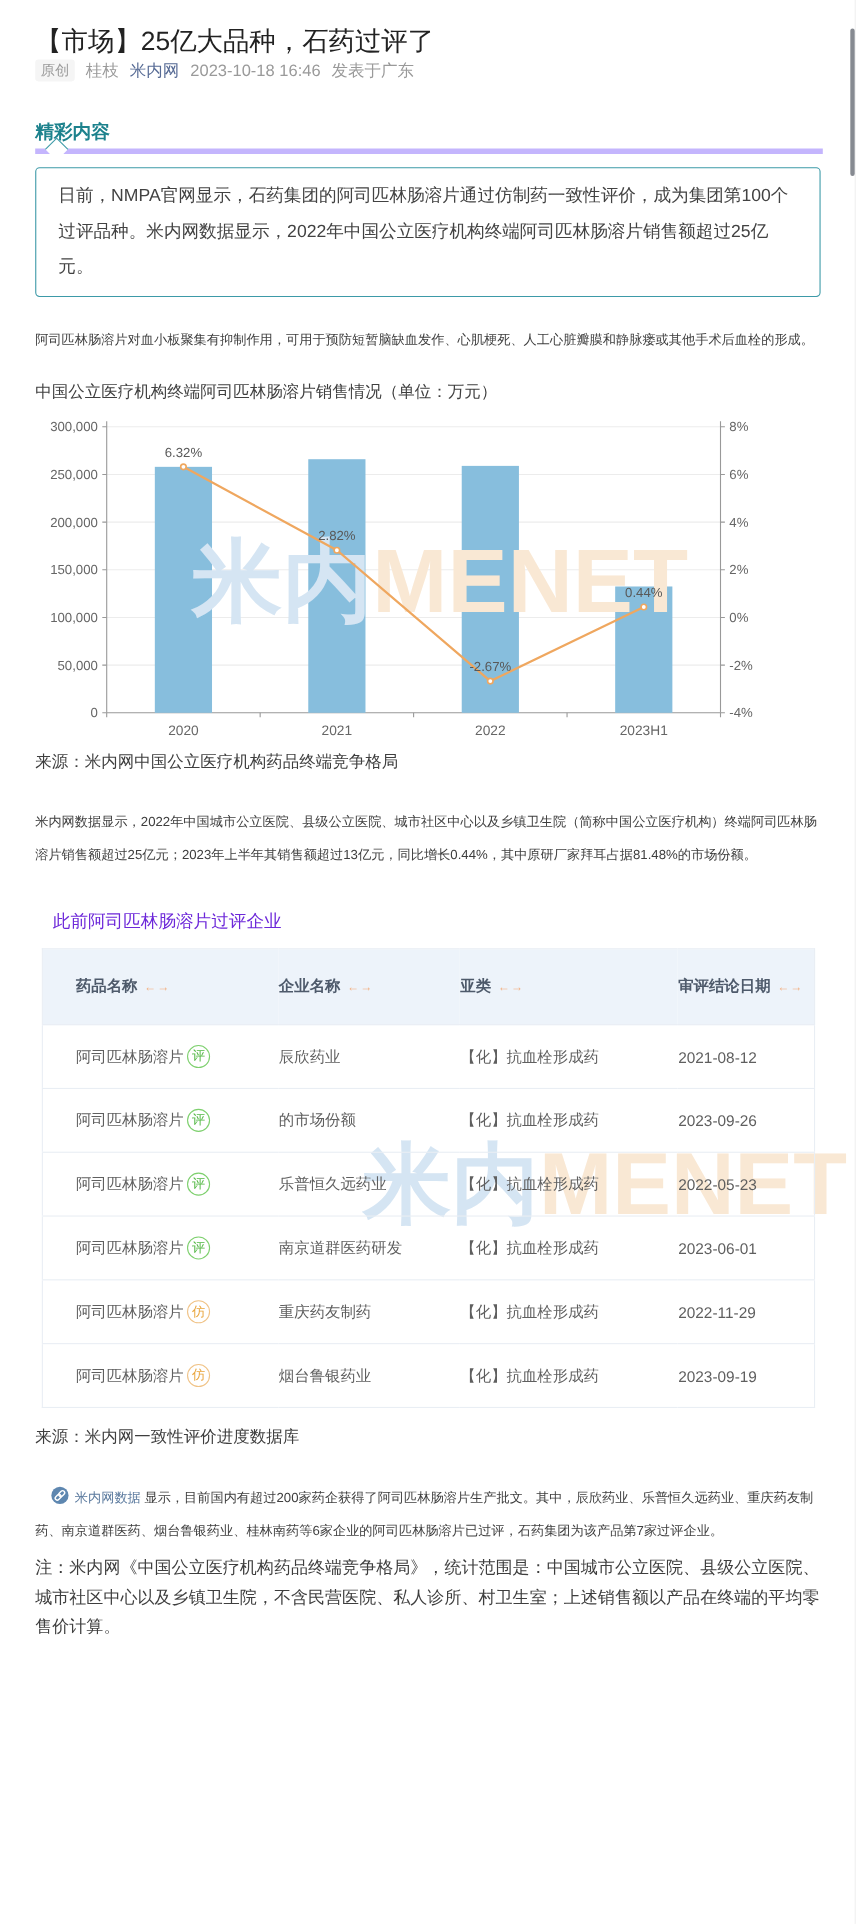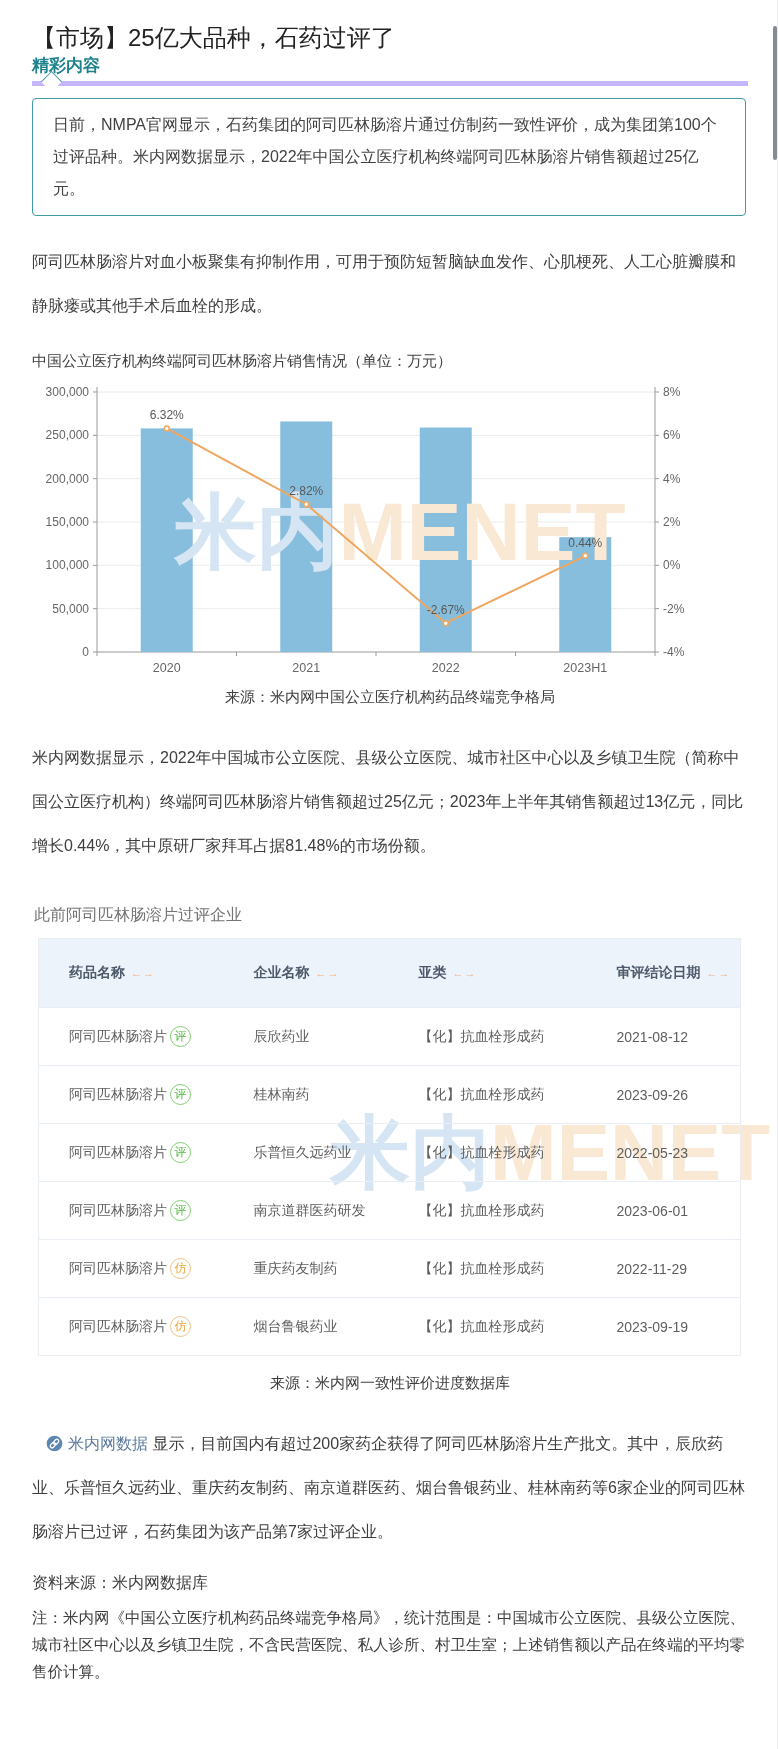--- a/index.html
+++ b/index.html
@@ -14,33 +14,33 @@
   .orig-badge{background:#f5f5f5;color:#9a9a9a;font-size:13px;padding:1px 5px;border-radius:3px;}
   .account{color:#576b95;cursor:pointer;}
   
   .hl-head{position:relative;border-bottom:5px solid #c4b5fd;padding-bottom:4px;margin-left:2px;}
   .hl-label{color:#1d828d;font-size:17px;font-weight:bold;}
   .hl-caret{position:absolute;left:12px;bottom:-8px;width:14px;height:14px;background:#fff;
     border-top:1px solid #3d9aa8;border-left:1px solid #3d9aa8;transform:rotate(45deg);}
   .hl-box{margin:12px 2px 0 2px;border:1px solid #3d9aa8;border-radius:4px;padding:10px 20px;
     font-size:16px;line-height:32px;color:#424242;}
   
-  p.body{font-size:16px;line-height:44px;color:#3e3e3e;margin:24px 0 0 2px;}
+  p.body{font-size:12px;line-height:30px;color:#3e3e3e;margin:24px 0 0 2px;}
   p.body.p2{margin-top:26px;}
   p.body.p3{margin-top:26px;text-indent:14px;}
   p.body.p4{margin-top:20px;}
   .menet-link{color:#5b7a9e;text-decoration:none;cursor:pointer;}
   .link-ico{display:inline-block;vertical-align:-3px;margin-right:5px;}
   
   .chart-block{margin-top:22px;}
   .chart-title{font-size:15px;color:#3f3f3f;line-height:22px;margin-left:2px;}
   .chart-svg{display:block;margin-top:8px;}
-  .src-line{font-size:15px;color:#3e3e3e;line-height:26px;margin:4px 0 0 2px;text-align:center;}
-  
-  .tbl-heading{font-size:16px;color:#737373;line-height:26px;margin:34px 0 0 4px;}
+  .src-line{font-size:15px;color:#3e3e3e;line-height:26px;margin:4px 0 0 2px;}
+  
+  .tbl-heading{font-size:16px;color:#6d28d9;line-height:26px;margin:34px 0 0 18px;font-family:Liberation Mono, monospace;}
   .tbl-wrap{position:relative;margin:10px 8px 0 8px;}
   .tbl-watermark{position:absolute;top:162px;left:292px;z-index:0;font-size:80px;font-weight:bold;
     white-space:nowrap;pointer-events:none;}
   .wm-cn{color:#d5e5f3;} .wm-en{color:#f9e8d4;}
   table.aspirin{position:relative;z-index:1;width:702px;border-collapse:collapse;table-layout:fixed;
     border:1px solid #e9eef4;font-size:14px;color:#5f5f5f;}
   table.aspirin thead th{background:#edf3fa;height:66px;text-align:left;font-weight:bold;color:#4e5a6b;
     font-size:14px;}
   table.aspirin td{height:55px;border-top:1px solid #e9eef4;background:transparent;}
   table.aspirin th:first-child,table.aspirin td:first-child{padding-left:30px;}
@@ -60,20 +60,27 @@
 </head>
 <body>
 
 <div class="scroll-track"></div>
 <div class="scroll-thumb"></div>
 
 <div class="content">
 
   <h1 class="title">【市场】25亿大品种，石药过评了</h1>
 
+  <div class="byline">
+    <span class="orig-badge">原创</span>
+    <span>桂枝</span>
+    <span class="account">米内网</span>
+    <span>2023-10-18 16:46</span>
+    <span>发表于广东</span>
+  </div>
 
   <div class="hl-section">
     <div class="hl-head">
       <span class="hl-label">精彩内容</span>
       <span class="hl-caret"></span>
     </div>
     <div class="hl-box">
       <span>日前，NMPA官网显示，石药集团的阿司匹林肠溶片通过仿制药一致性评价，成为集团第100个过评品种。米内网数据显示，2022年中国公立医疗机构终端阿司匹林肠溶片销售额超过25亿元。</span>
     </div>
   </div>
@@ -172,21 +179,21 @@
       </thead>
       <tbody>
           <tr>
             <td><span>阿司匹林肠溶片</span><span class="badge green">评</span></td>
             <td>辰欣药业</td>
             <td>【化】抗血栓形成药</td>
             <td>2021-08-12</td>
           </tr>
           <tr>
             <td><span>阿司匹林肠溶片</span><span class="badge green">评</span></td>
-            <td>桂林南药</td>
+            <td>的市场份额</td>
             <td>【化】抗血栓形成药</td>
             <td>2023-09-26</td>
           </tr>
           <tr>
             <td><span>阿司匹林肠溶片</span><span class="badge green">评</span></td>
             <td>乐普恒久远药业</td>
             <td>【化】抗血栓形成药</td>
             <td>2022-05-23</td>
           </tr>
           <tr>
@@ -215,16 +222,15 @@
 
   <p class="body p3"><svg class="link-ico" width="17" height="17" viewBox="0 0 20 20">
         <circle cx="10" cy="10" r="9.2" fill="#5e87b0"></circle>
         <g transform="rotate(-45 10 10)" stroke="#ffffff" stroke-width="1.5" fill="none">
           <rect x="3.8" y="7.8" width="7" height="4.4" rx="2.2"></rect>
           <rect x="9.2" y="7.8" width="7" height="4.4" rx="2.2"></rect>
         </g>
       </svg><a class="menet-link">米内网数据</a><span> 显示，目前国内有超过200家药企获得了阿司匹林肠溶片生产批文。其中，辰欣药业、乐普恒久远药业、重庆药友制药、南京道群医药、烟台鲁银药业、桂林南药等6家企业的阿司匹林肠溶片已过评，石药集团为该产品第7家过评企业。</span></p>
 
 
-  <div class="footer-src">资料来源：米内网数据库</div>
   <div class="footer-note">注：米内网《中国公立医疗机构药品终端竞争格局》，统计范围是：中国城市公立医院、县级公立医院、城市社区中心以及乡镇卫生院，不含民营医院、私人诊所、村卫生室；上述销售额以产品在终端的平均零售价计算。</div>
 
 </div>
 
 </body></html>

